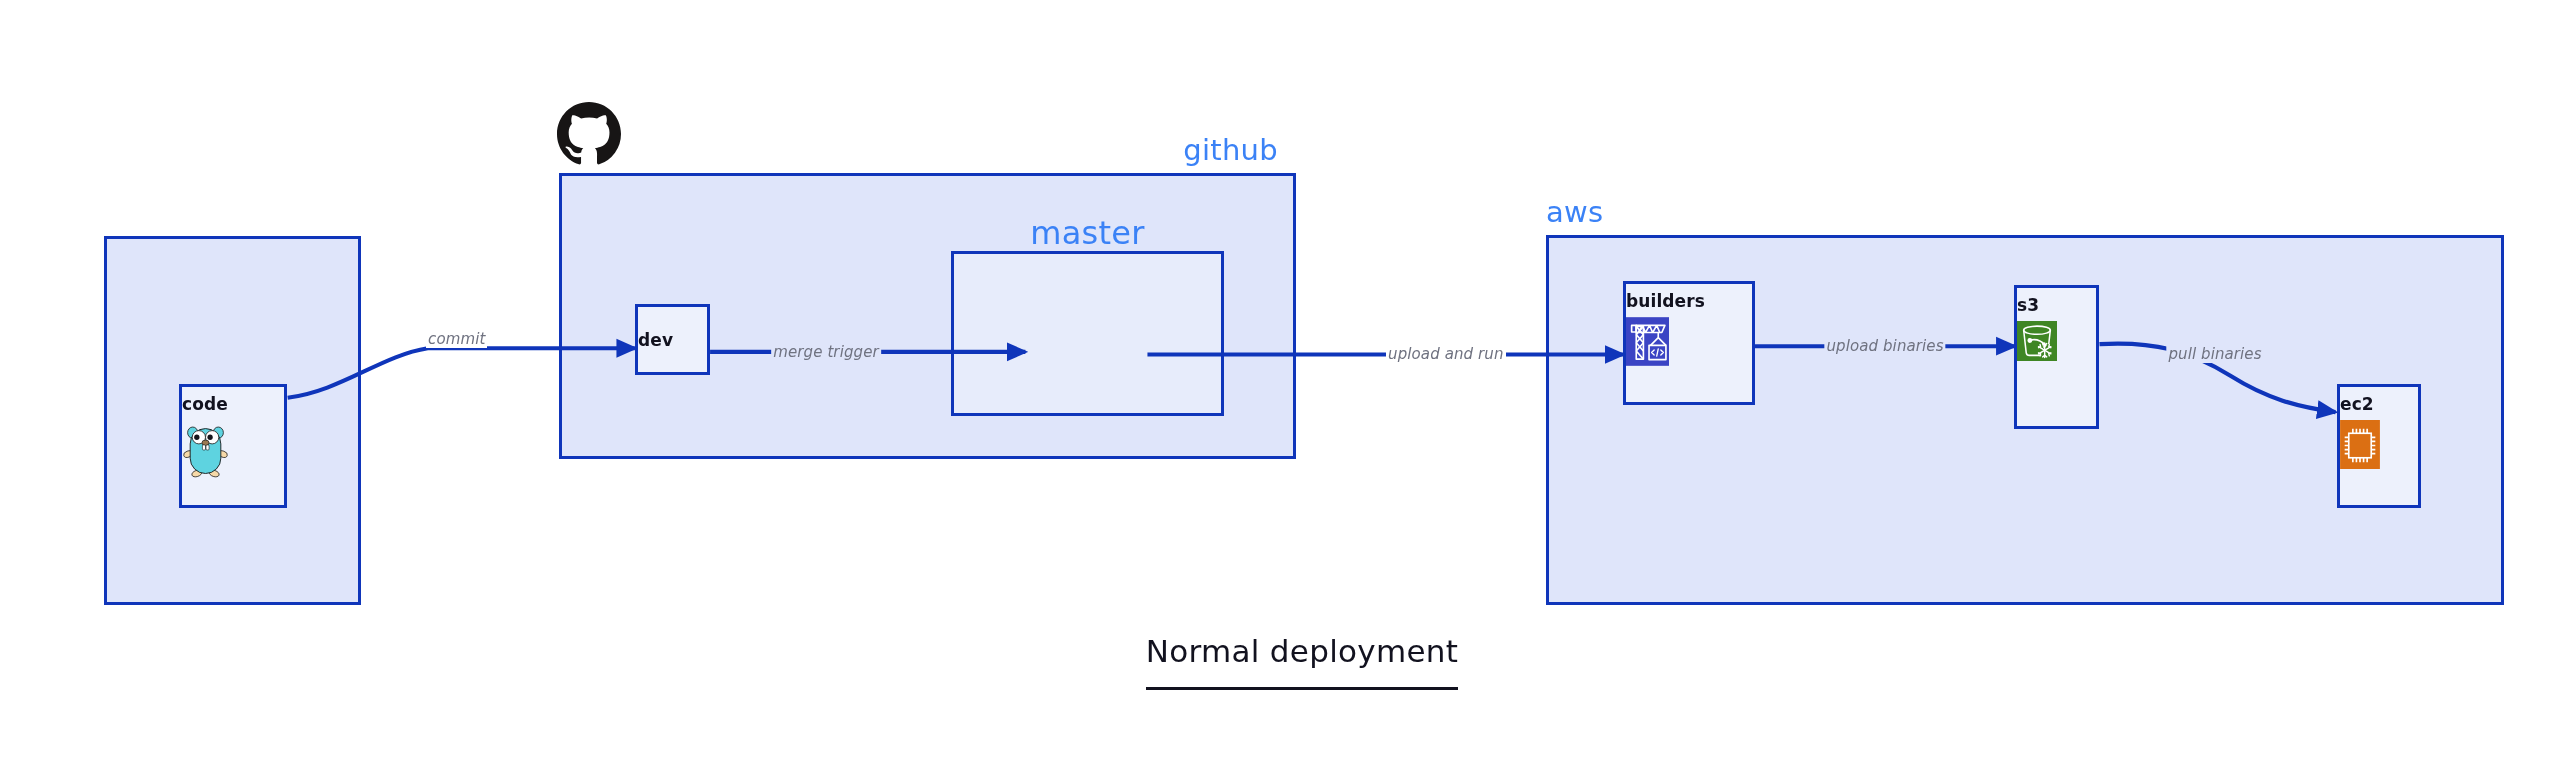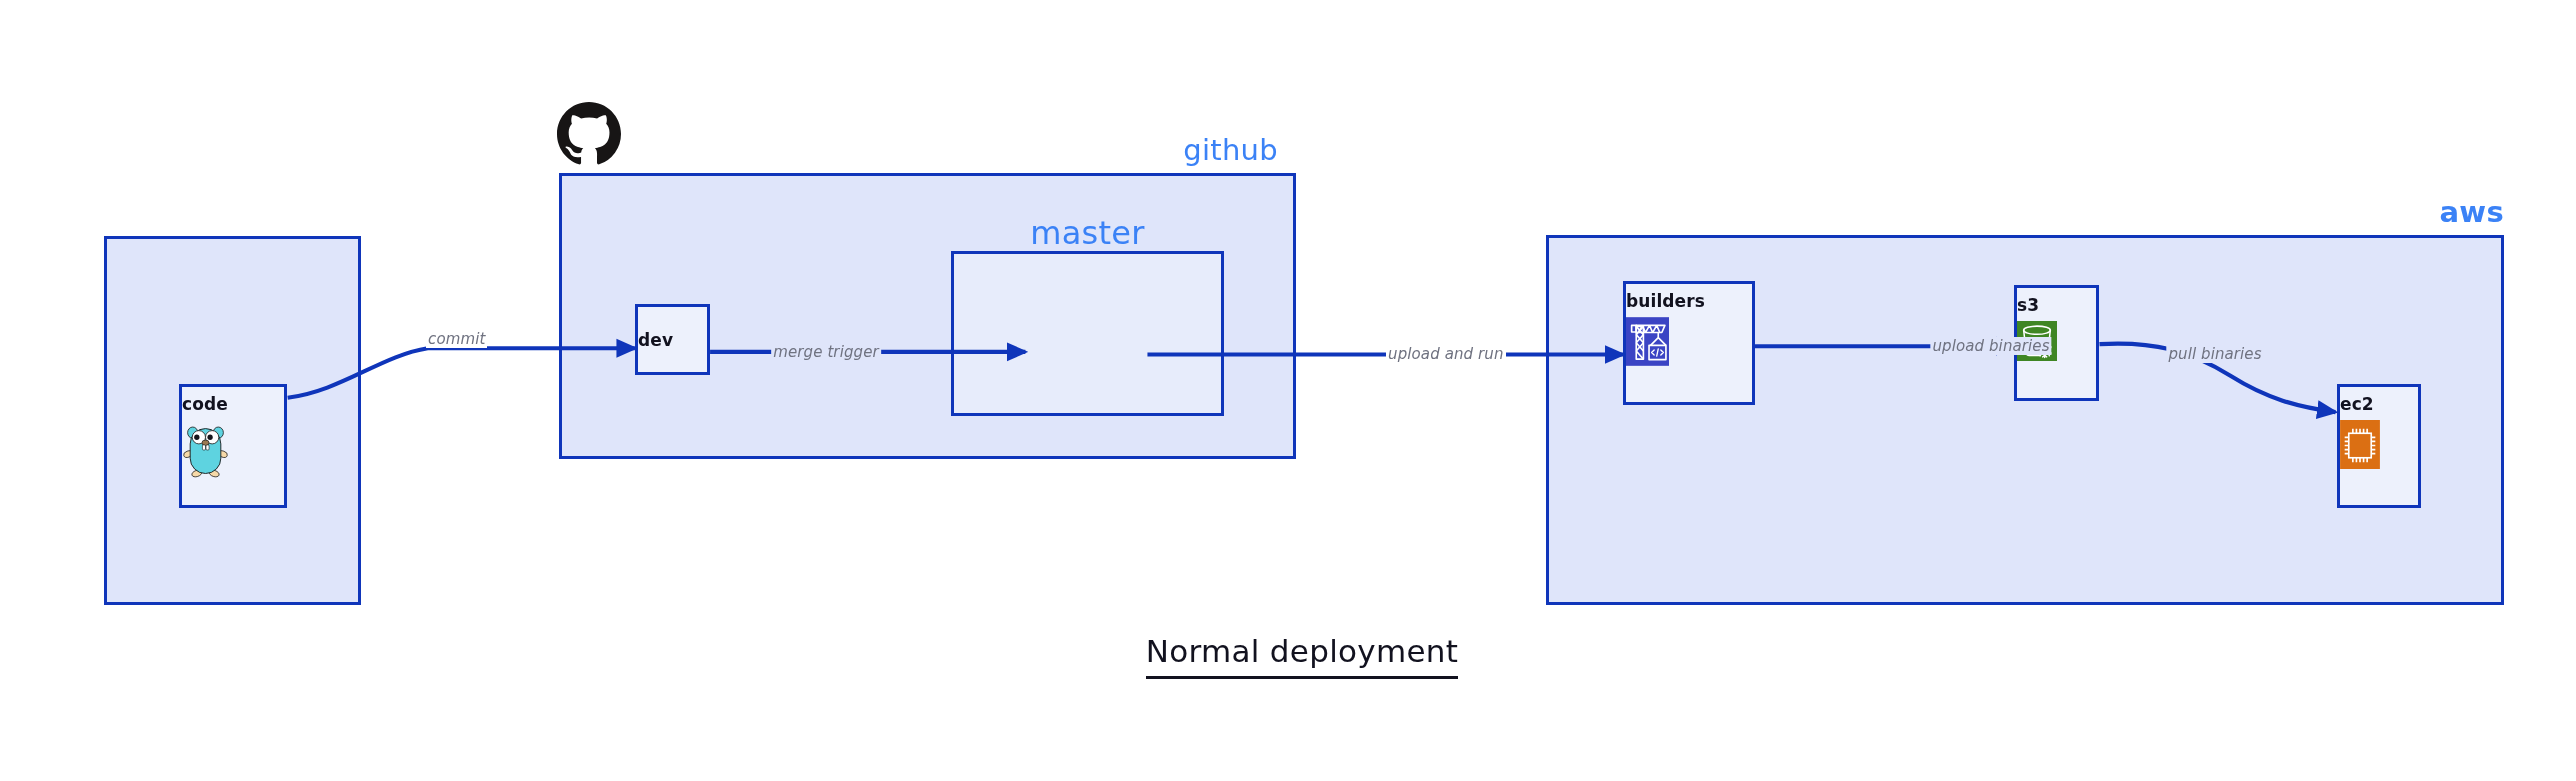--- a/index.html
+++ b/index.html
@@ -87,21 +87,21 @@
     top: 633px;
     width: 2604px;
     text-align: center;
     color: #12121f;
     font-size: 31px;
     font-weight: 400;
     letter-spacing: 0.3px;
   }
   #figure-title span {
     border-bottom: 3.6px solid #12121f;
-    padding-bottom: 7px;
+    padding-bottom: 18px;
   }
 
   
   #github-mark {
     position: absolute;
     left: 557px;
     top: 102px;
     width: 64px;
     height: 64px;
   }
@@ -110,21 +110,21 @@
 <body>
 
 <div id="canvas">
 
   <div class="zone" style="left:104px; top:236px; width:257px; height:369px;"></div>
 
   <div class="zone" style="left:559px; top:173px; width:737px; height:286px;"></div>
   <div class="zone-label" style="left:559px; top:133px; width:719px; text-align:right;">github</div>
 
   <div class="zone" style="left:1546px; top:235px; width:958px; height:370px;"></div>
-  <div class="zone-label" style="left:1546px; top:195px; width:958px; text-align:right;font-weight:bold;">aws</div>
+  <div class="zone-label" style="left:1546px; top:195px; width:958px; text-align:left;">aws</div>
 
   <div id="github-mark">
     <svg viewBox="0 0 16 16" width="64" height="64" aria-hidden="true">
       <path fill="#171515" d="M8 0C3.58 0 0 3.58 0 8c0 3.54 2.29 6.53 5.47 7.59.4.07.55-.17.55-.38
         0-.19-.01-.82-.01-1.49-2.01.37-2.53-.49-2.69-.94-.09-.23-.48-.94-.82-1.13-.28-.15-.68-.52-.01-.53.63-.01
         1.08.58 1.23.82.72 1.21 1.87.87 2.33.66.07-.52.28-.87.51-1.07-1.78-.2-3.64-.89-3.64-3.95
         0-.87.31-1.59.82-2.15-.08-.2-.36-1.02.08-2.12 0 0 .67-.21 2.2.82.64-.18 1.32-.27 2-.27.68 0
         1.36.09 2 .27 1.53-1.04 2.2-.82 2.2-.82.44 1.1.16 1.92.08 2.12.51.56.82 1.27.82 2.15 0
         3.07-1.87 3.75-3.65 3.95.29.25.54.73.54 1.48 0 1.07-.01 1.93-.01 2.2 0 .21.15.46.55.38A8.01 8.01 0
         0 0 16 8c0-4.42-3.58-8-8-8z"></path>
@@ -189,21 +189,21 @@
         </g>
         <g fill="none" stroke="#ffffff" stroke-width="2.6" stroke-linecap="round" stroke-linejoin="round">
           <path d="M55 64 L50 69 L55 74"></path>
           <path d="M68 64 L73 69 L68 74"></path>
           <path d="M63 62 L60 76"></path>
         </g>
       </svg>
     </div>
   </div>
 
-  <div class="node" style="left:2014px; top:285px; width:85px; height:116px;">
+  <div class="node" style="left:2014px; top:285px; width:85px; height:144px;">
     <div class="node-label">s3</div>
     <div class="node-icon">
       <svg width="40" height="40" viewBox="0 0 78 78">
         <rect x="0" y="0" width="78" height="78" fill="#3f8624"></rect>
         <g fill="none" stroke="#ffffff" stroke-width="3" stroke-linecap="round" stroke-linejoin="round">
 
           <path d="M13 18 L18 62 Q19 67 24 67 L46 67"></path>
           <path d="M65 18 L62 44"></path>
 
           <ellipse cx="39" cy="18" rx="26" ry="8"></ellipse>
@@ -264,21 +264,21 @@
       <path d="M 4075 668 C 4180 662 4250 680 4330 730 C 4400 774 4460 790 4533 800" marker-end="url(#arrow)"></path>
     </g>
   </svg>
 
   <div class="edge-label on-white" style="left:426px; top:339px; transform:translateY(-50%);">commit</div>
 
   <div class="edge-label on-zone" style="left:826px; top:352px; transform:translate(-50%,-50%);">merge trigger</div>
 
   <div class="edge-label on-white" style="left:1386px; top:354px; transform:translateY(-50%);">upload and run</div>
 
-  <div class="edge-label on-zone" style="left:1991px; top:346px; transform:translate(-50%,-50%);">upload binaries</div>
+  <div class="edge-label on-zone" style="left:1885px; top:346px; transform:translate(-50%,-50%);">upload binaries</div>
 
   <div class="edge-label on-zone" style="left:2215px; top:354px; transform:translate(-50%,-50%);">pull binaries</div>
 
   <div id="figure-title">
     <span>Normal deployment</span>
   </div>
 
 </div>
 
 

